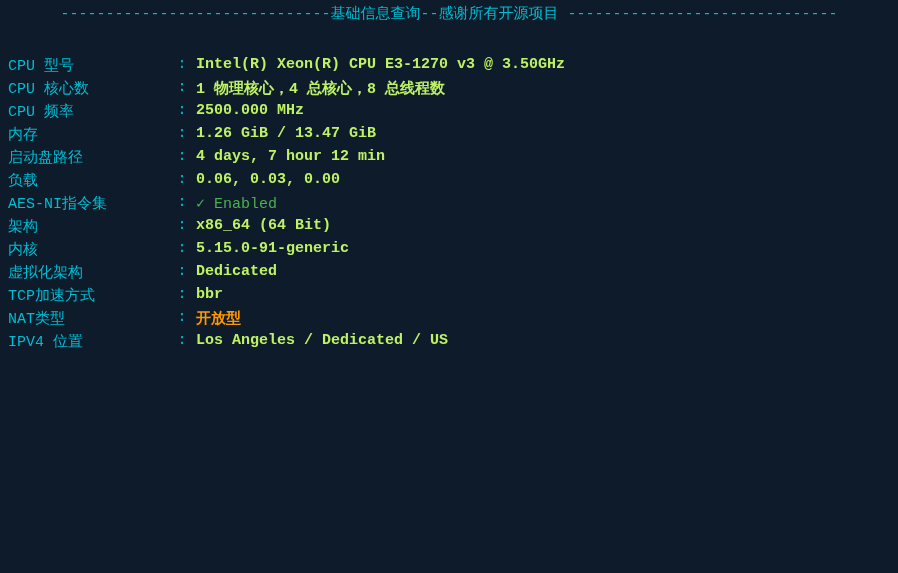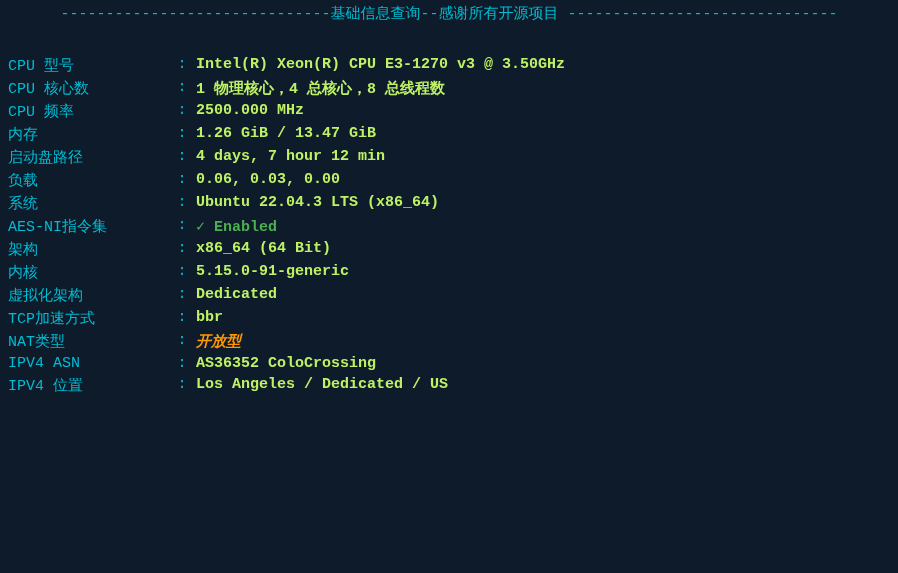--- a/index.html
+++ b/index.html
@@ -50,27 +50,26 @@
     }
 
     .colon-col {
       color: #00bcd4;
       width: 28px;
       text-align: center;
     }
 
     .value-green {
       color: #4caf50;
-      font-weight: bold;
+      font-weight: normal;
     }
 
     .value-orange {
       color: #ff9800;
       font-weight: bold;
-      font-style: italic;
     }
 
     .value-cyan {
       color: #bef264;
       font-weight: bold;
     }
   </style>
 </head>
 <body>
 
@@ -105,25 +104,20 @@
           <td class="label-col">启动盘路径</td>
           <td class="colon-col">:</td>
           <td class="value-cyan">4 days, 7 hour 12 min</td>
         </tr>
         <tr>
           <td class="label-col">负载</td>
           <td class="colon-col">:</td>
           <td class="value-cyan">0.06, 0.03, 0.00</td>
         </tr>
         <tr>
-          <td class="label-col">系统</td>
-          <td class="colon-col">:</td>
-          <td class="value-cyan">Ubuntu 22.04.3 LTS (x86_64)</td>
-        </tr>
-        <tr>
           <td class="label-col">AES-NI指令集</td>
           <td class="colon-col">:</td>
           <td class="value-green">✓ Enabled</td>
         </tr>
         <tr>
           <td class="label-col">架构</td>
           <td class="colon-col">:</td>
           <td class="value-cyan">x86_64 (64 Bit)</td>
         </tr>
         <tr>
@@ -140,24 +134,19 @@
           <td class="label-col">TCP加速方式</td>
           <td class="colon-col">:</td>
           <td class="value-cyan">bbr</td>
         </tr>
         <tr>
           <td class="label-col">NAT类型</td>
           <td class="colon-col">:</td>
           <td class="value-orange">开放型</td>
         </tr>
         <tr>
-          <td class="label-col">IPV4 ASN</td>
-          <td class="colon-col">:</td>
-          <td class="value-cyan">AS36352 ColoCrossing</td>
-        </tr>
-        <tr>
           <td class="label-col">IPV4 位置</td>
           <td class="colon-col">:</td>
           <td class="value-cyan">Los Angeles / Dedicated / US</td>
         </tr>
       </tbody>
   </table>
 </div>
 
 </body></html>

